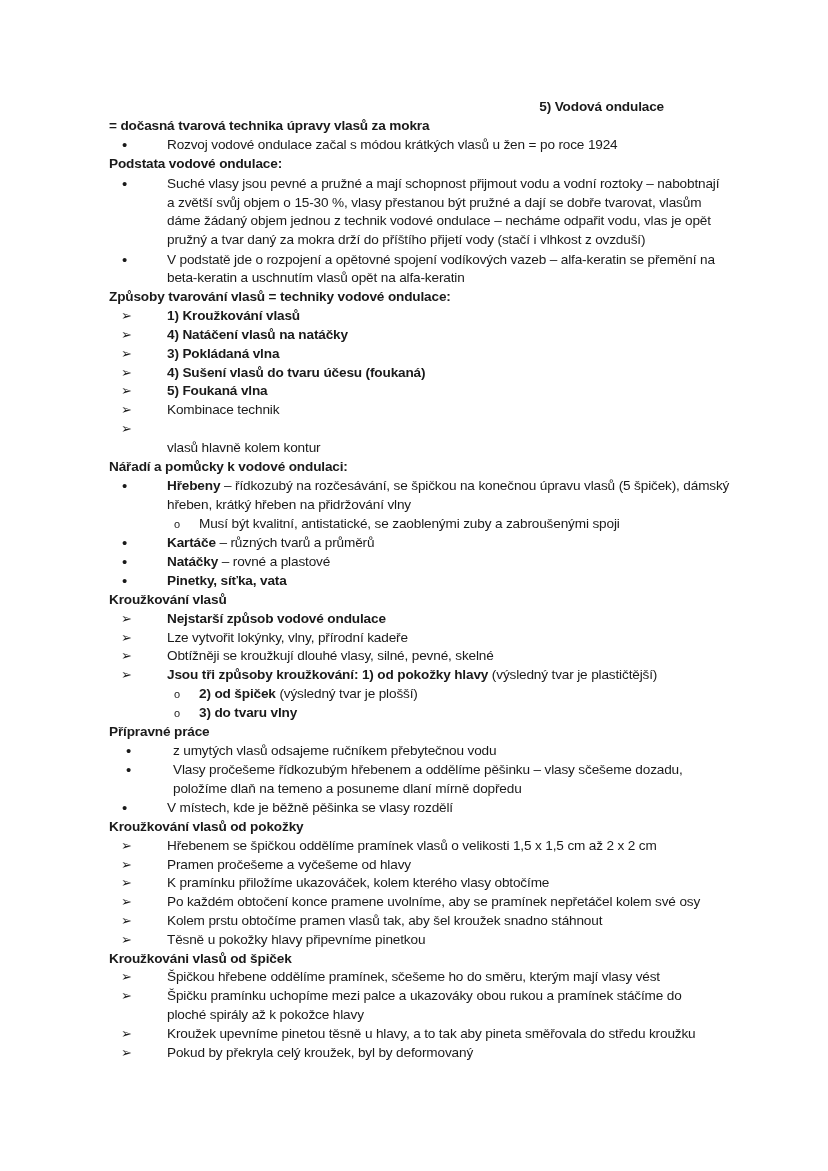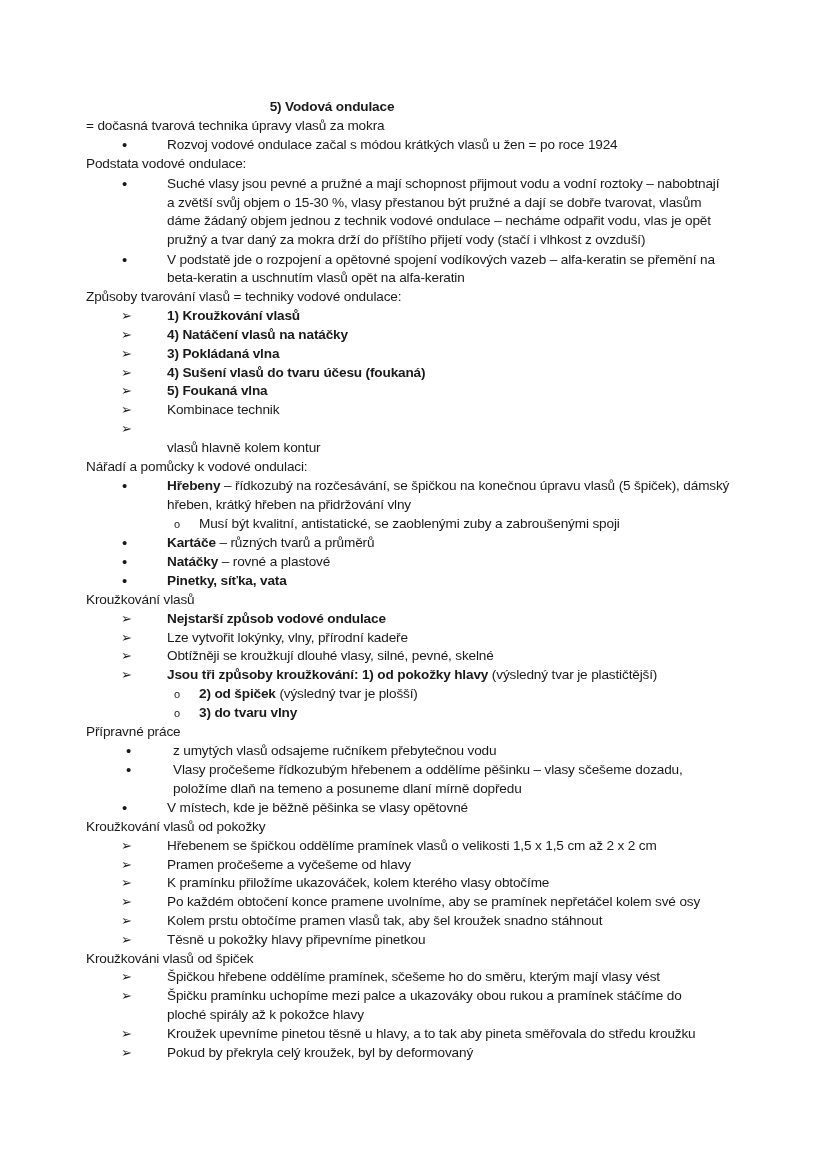--- a/index.html
+++ b/index.html
@@ -1,22 +1,22 @@
 <!DOCTYPE html>
 <html><head>
   <meta charset="utf-8">
   <style>
     html, body { margin: 0; padding: 0; background: #ffffff; }
     body { width: 828px; height: 1171px; position: relative; overflow: hidden;
            font-family: "Liberation Sans", "DejaVu Sans", sans-serif; color: #1a1a1a; }
     .page { position: absolute; left: 0; top: 0; width: 828px; height: 1171px; background: #fff; }
     .line { position: absolute; font-size: 13.6px; line-height: 18.8px; white-space: nowrap; letter-spacing: -0.15px; }
     .b { font-weight: bold; }
-    .title { left: 0; width: 664px; text-align: center; font-weight: bold; }
-    .h { left: 86px; font-weight: normal; }
+    .title { left: 0; width: 664px; text-align: right; font-weight: bold; }
+    .h { left: 109px; font-weight: bold; }
     .mark { position: absolute; font-size: 13px; line-height: 18.8px; }
     .dot { left: 122px; font-size: 15px; }
     .arrow { left: 121px; font-size: 13px; }
     .circ { left: 174px; font-size: 11px; }
     .t1 { left: 148px; margin-left: 19px; }
     .t2 { left: 199px; }
     .tp { left: 150px; margin-left: 23px; }
   </style>
 </head>
 <body>
@@ -82,21 +82,21 @@
   <span class="mark circ" style="top:704px">o</span>
   <div class="line t2 b" style="top:704px">3) do tvaru vlny</div>
 
   <div class="line h" style="top:723px">Přípravné práce</div>
   <span class="mark dot" style="top:742px;left:126px">•</span>
   <div class="line tp" style="top:742px">z umytých vlasů odsajeme ručníkem přebytečnou vodu</div>
   <span class="mark dot" style="top:761px;left:126px">•</span>
   <div class="line tp" style="top:761px">Vlasy pročešeme řídkozubým hřebenem a oddělíme pěšinku – vlasy sčešeme dozadu,</div>
   <div class="line tp" style="top:780px">položíme dlaň na temeno a posuneme dlaní mírně dopředu</div>
   <span class="mark dot" style="top:799px;left:122px">•</span>
-  <div class="line t1" style="top:799px">V místech, kde je běžně pěšinka se vlasy opětovné</div>
+  <div class="line t1" style="top:799px">V místech, kde je běžně pěšinka se vlasy rozdělí</div>
 
   <div class="line h" style="top:818px">Kroužkování vlasů od pokožky</div>
   <span class="mark arrow" style="top:837px">➢</span>
   <div class="line t1" style="top:837px">Hřebenem se špičkou oddělíme pramínek vlasů o velikosti 1,5 x 1,5 cm až 2 x 2 cm</div>
   <span class="mark arrow" style="top:856px">➢</span>
   <div class="line t1" style="top:856px">Pramen pročešeme a vyčešeme od hlavy</div>
   <span class="mark arrow" style="top:874px">➢</span>
   <div class="line t1" style="top:874px">K pramínku přiložíme ukazováček, kolem kterého vlasy obtočíme</div>
   <span class="mark arrow" style="top:893px">➢</span>
   <div class="line t1" style="top:893px">Po každém obtočení konce pramene uvolníme, aby se pramínek nepřetáčel kolem své osy</div>

